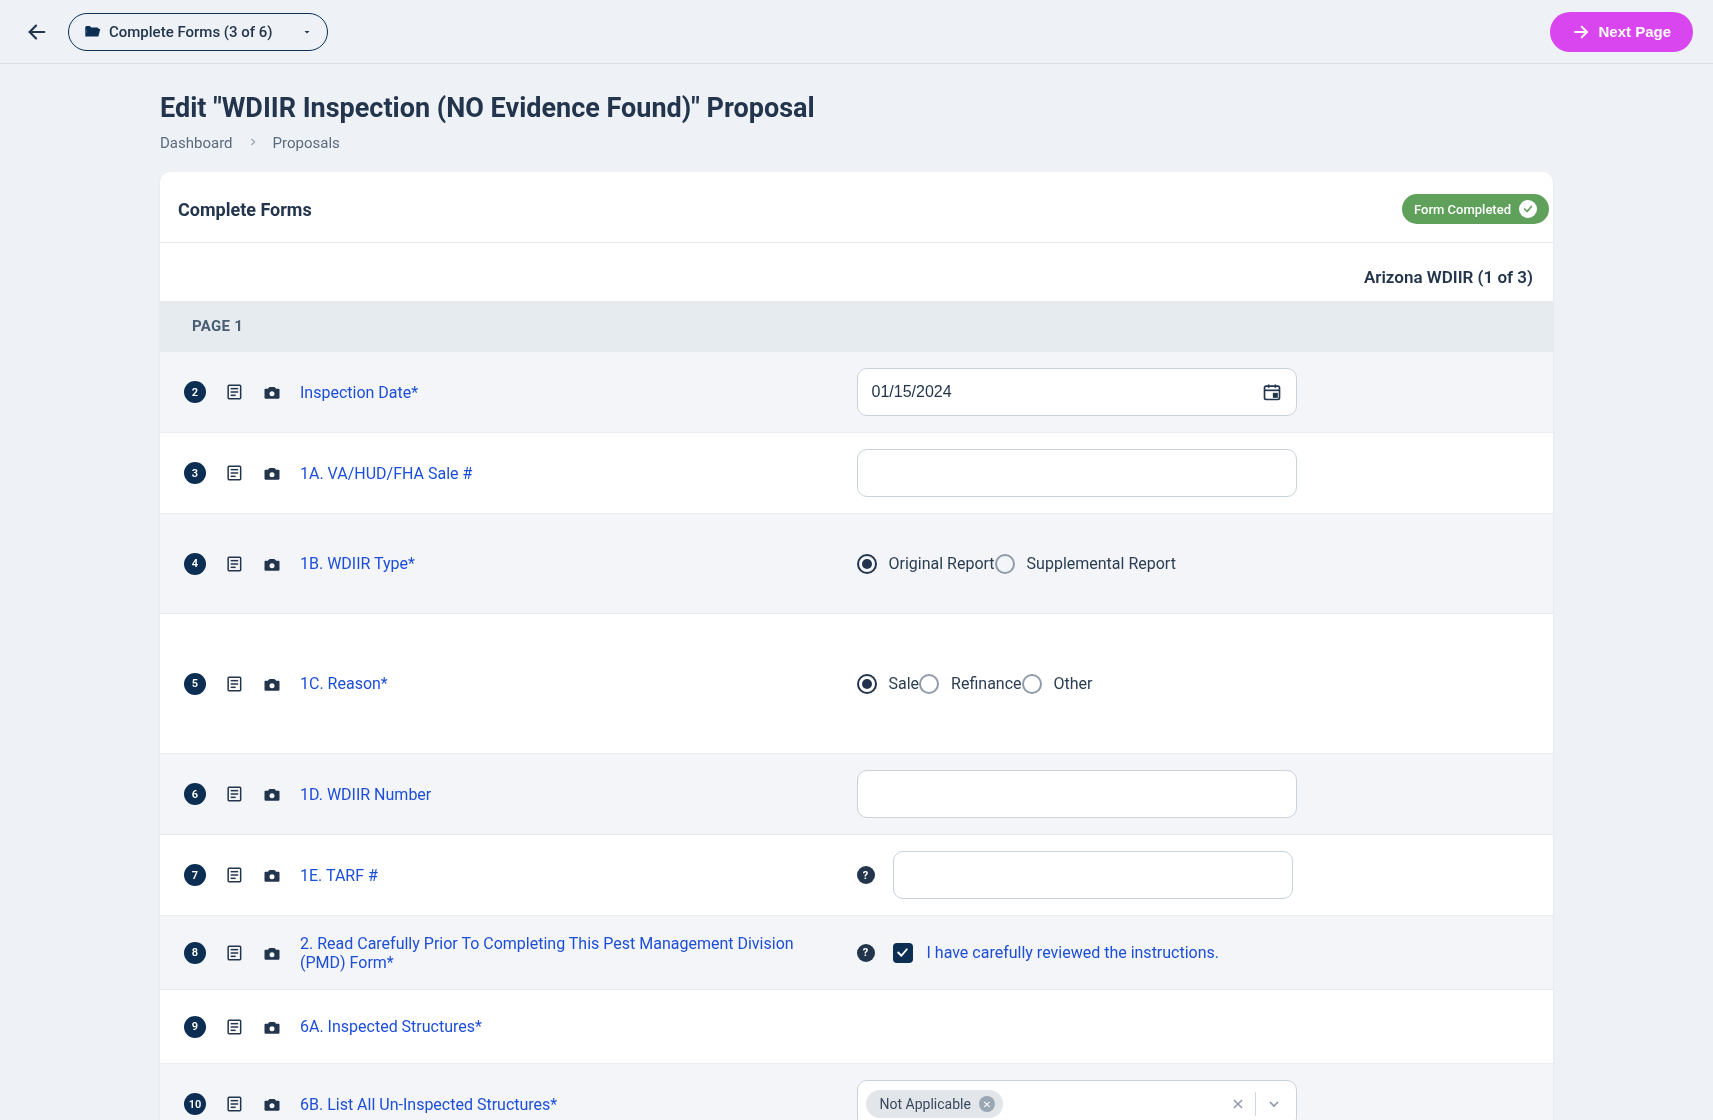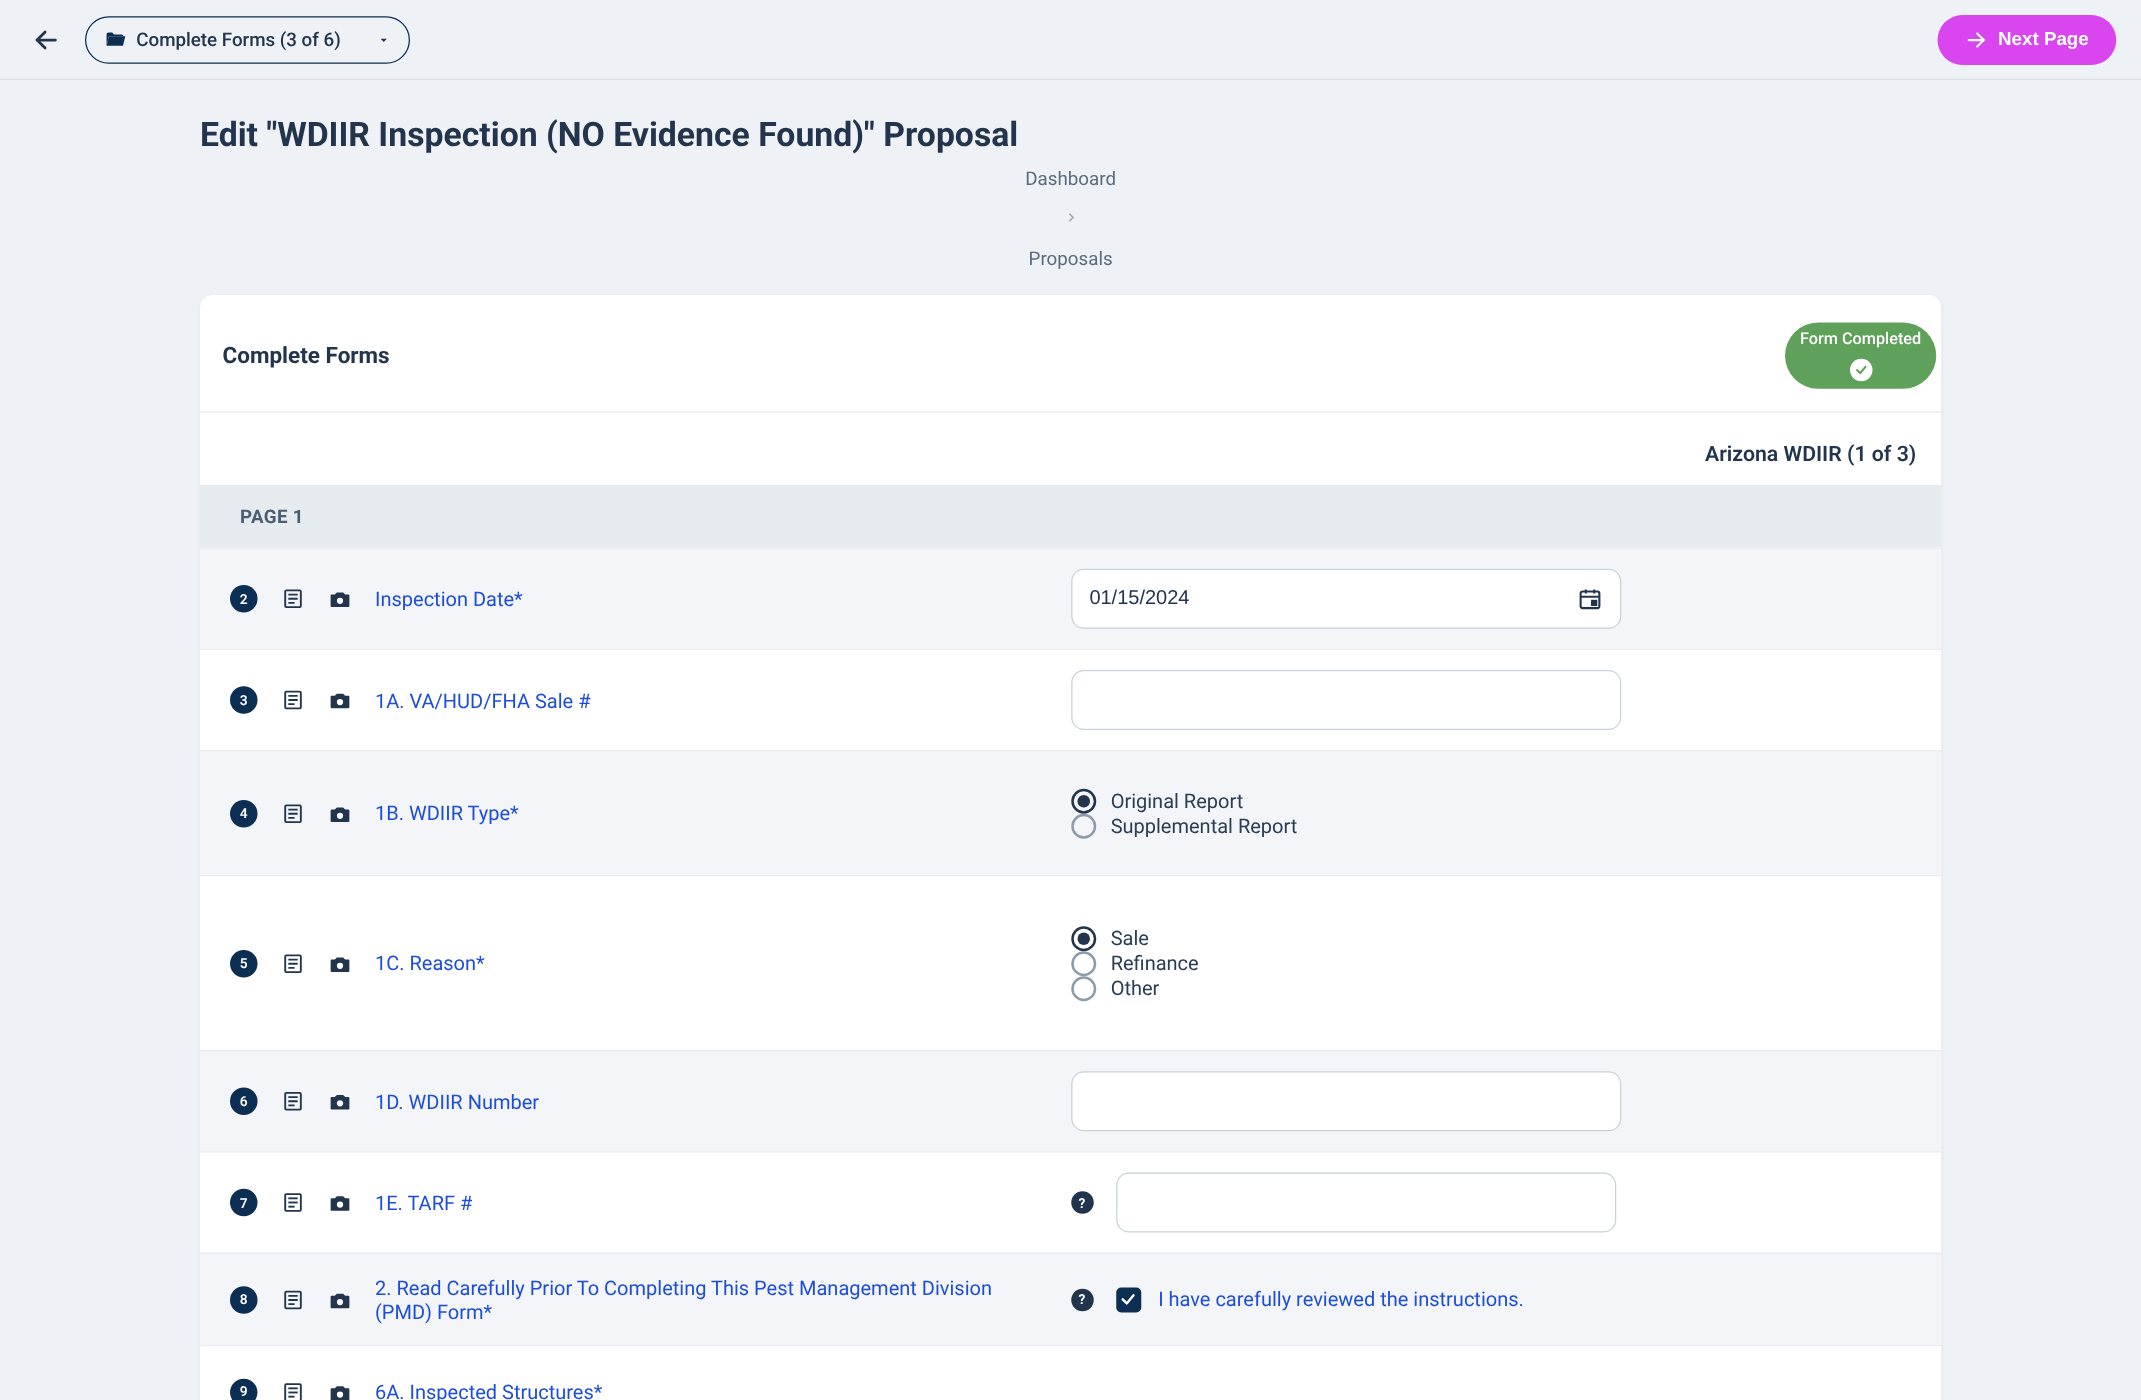--- a/index.html
+++ b/index.html
@@ -54,21 +54,21 @@
   
   .page-header {
     padding: 28px 160px 20px 160px;
   }
   .page-title {
     font-size: 27px; font-weight: 700; color: #22354c;
     margin-bottom: 10px;
   }
   .breadcrumb {
     display: flex; align-items: center; gap: 14px;
-    font-size: 15px; color: #5a6b7d; flex-direction: column;
+    font-size: 15px; color: #5a6b7d;
   }
   .breadcrumb a { color: #5a6b7d; text-decoration: none; cursor: pointer; }
   .breadcrumb .sep { color: #9aa6b2; }
 
   
   .card {
     margin: 0 160px;
     background: #fff;
     border-radius: 10px;
     box-shadow: 0 1px 3px rgba(0,0,0,0.06);
@@ -77,21 +77,21 @@
   .card-head {
     padding: 22px 4px 18px 18px;
     display: flex; align-items: center; justify-content: space-between;
     border-bottom: 1px solid #e5e9ef;
   }
   .card-head-title { font-size: 18px; font-weight: 700; color: #22354c; }
   .status-badge {
     background: #5fa05a; color: #fff;
     border-radius: 999px; padding: 6px 12px;
     display: flex; align-items: center; gap: 8px;
-    font-size: 13px; font-weight: 500; flex-direction: column;
+    font-size: 13px; font-weight: 500;
   }
   .status-badge .cirq {
     width: 18px; height: 18px; border-radius: 50%;
     background: #fff; display: flex; align-items: center; justify-content: center;
   }
 
   .subhead {
     padding: 24px 20px 14px 24px;
     font-size: 17px; font-weight: 600; color: #22354c; text-align: right;
   }
@@ -139,21 +139,21 @@
     background: #fff;
     display: flex; align-items: center; justify-content: space-between;
   }
   .textbox input {
     border: none; outline: none; width: 100%; font-size: 16px; color: #22354c;
     background: transparent;
   }
   .cal-ic { color: #22354c; display: flex; }
 
   .radio-group {
-    display: flex; flex-direction: column; 
+    display: flex; 
     padding: 8px 0;
   }
   .radio-item { display: flex; align-items: center; gap: 12px; cursor: pointer; }
   .radio-outer {
     width: 20px; height: 20px; border-radius: 50%;
     border: 2px solid #22354c;
     display: flex; align-items: center; justify-content: center;
   }
   .radio-outer.off { border-color: #8f9bab; }
   .radio-inner {

